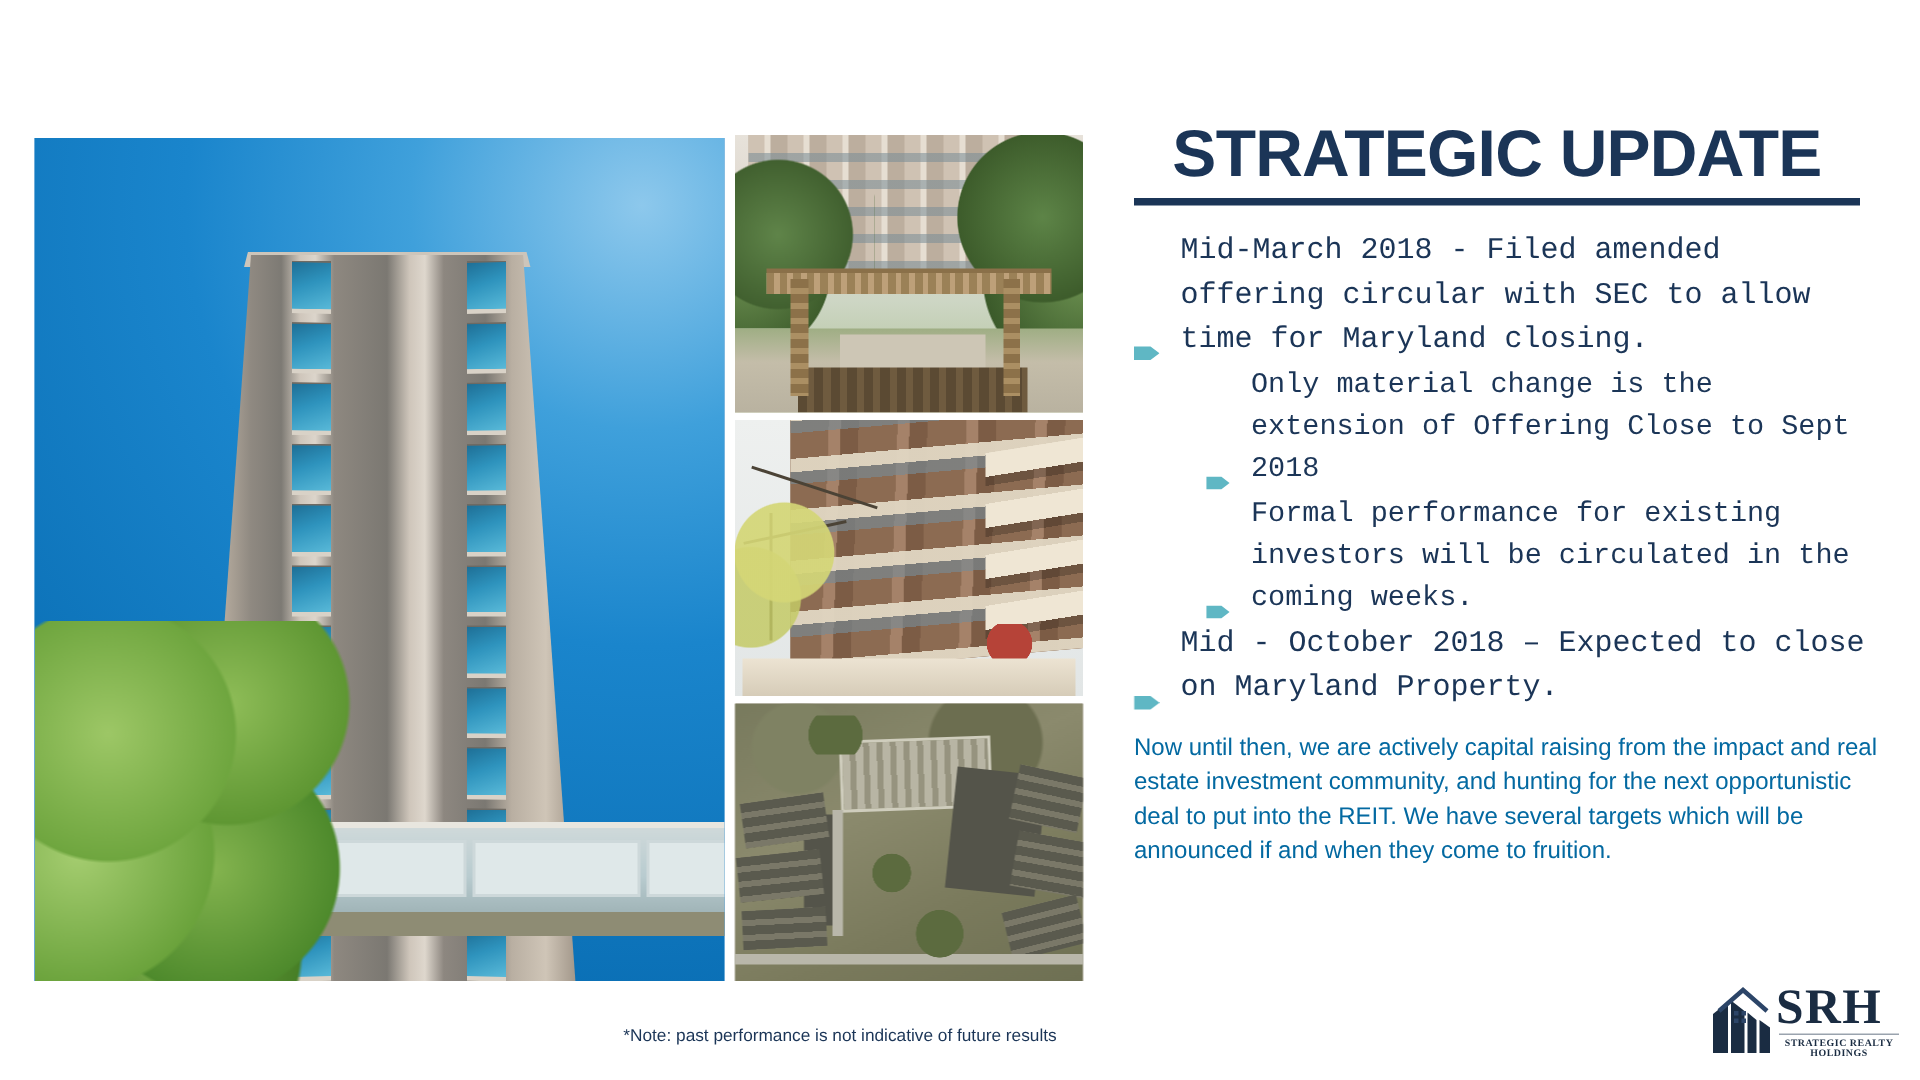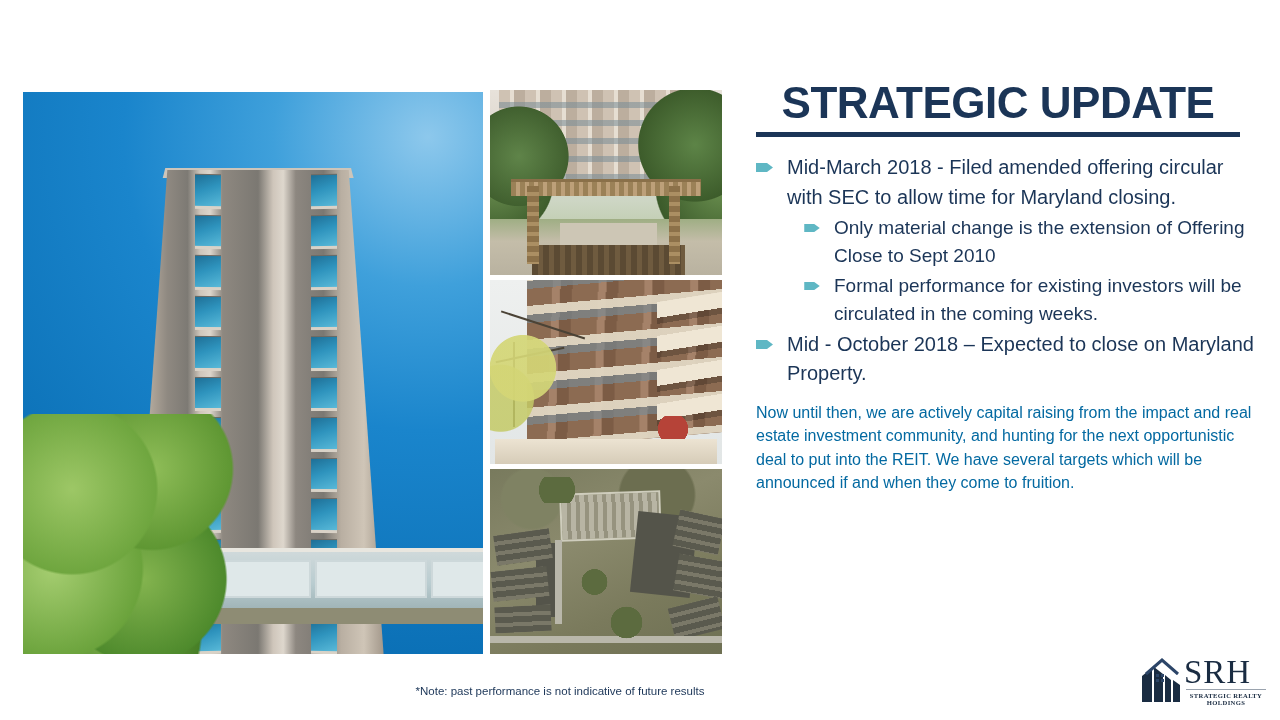--- a/index.html
+++ b/index.html
@@ -221,22 +221,23 @@
     line-height: 1.05;
     padding: 10px 0 6px 0;
     border-bottom: 5px solid #1b3557;
     margin: 0 14px 16px 14px;
   }
 
   .bullets { margin: 0; padding: 0; }
 
   .bullet {
     display: flex;
-    align-items: flex-start;
+    align-items: flex-end;
     margin: 0 0 2px 0;
+    font-family: Liberation Mono, monospace;
   }
   .bullet.lvl1 { padding-left: 14px; }
   .bullet.lvl2 { padding-left: 62px; }
 
   .marker {
     flex: 0 0 auto;
     margin-top: 9px;
     margin-right: 14px;
   }
   .marker svg { display: block; }
@@ -277,21 +278,21 @@
     height: 48px;
   }
   .logo-mark { position: absolute; left: 0; top: 0; }
   .logo-text {
     position: absolute;
     left: 44px;
     top: 0px;
     color: #1a2c42;
     font-family: "Liberation Serif", serif;
     font-size: 33px;
-    font-weight: normal;
+    font-weight: bold;
     letter-spacing: 1px;
     line-height: 1;
   }
   .logo-sub {
     position: absolute;
     left: 46px;
     top: 33px;
     color: #1a2c42;
     font-family: "Liberation Serif", serif;
     font-size: 6.6px;
@@ -415,21 +416,21 @@
         </span>
         <span class="bullet-text">Mid-March 2018 - Filed amended offering circular with SEC to allow time for Maryland closing.</span>
       </div>
 
       <div class="bullet lvl2">
         <span class="marker">
           <svg width="16" height="10" viewBox="0 0 17 11">
             <path d="M0 1 H11 L17 5.5 L11 10 H0 Z" fill="#5fb7c4"></path>
           </svg>
         </span>
-        <span class="bullet-text">Only material change is the extension of Offering Close to Sept 2010</span>
+        <span class="bullet-text">Only material change is the extension of Offering Close to Sept 2018</span>
       </div>
 
       <div class="bullet lvl2">
         <span class="marker">
           <svg width="16" height="10" viewBox="0 0 17 11">
             <path d="M0 1 H11 L17 5.5 L11 10 H0 Z" fill="#5fb7c4"></path>
           </svg>
         </span>
         <span class="bullet-text">Formal performance for existing investors will be circulated in the coming weeks.</span>
       </div>

